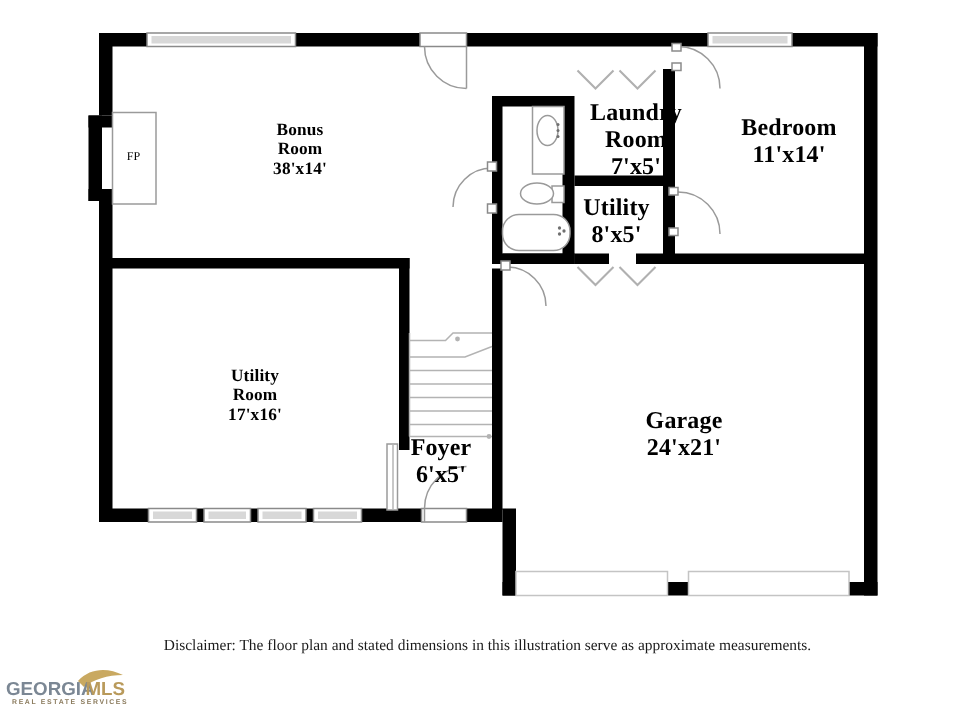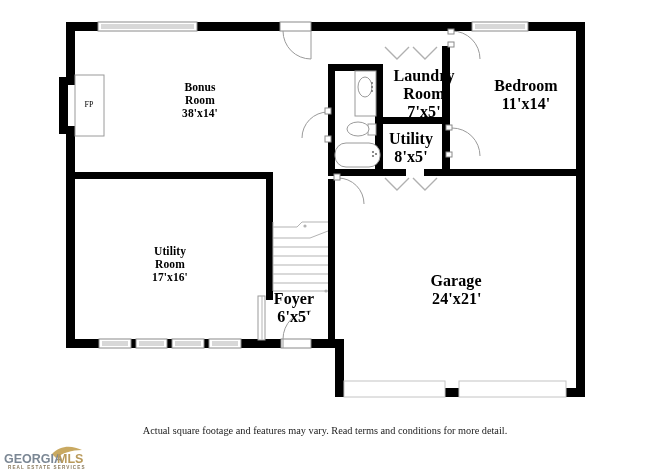--- a/index.html
+++ b/index.html
@@ -320,31 +320,31 @@
   <div class="room-label rl-mid" style="left:411px; top:148px;">
     <span class="rl-name">Utility</span>
     <span class="rl-dim">8'x5'</span>
   </div>
 
   <div class="room-label rl-mid" style="left:526px; top:95px;">
     <span class="rl-name">Bedroom</span>
     <span class="rl-dim">11'x14'</span>
   </div>
 
-  <div class="room-label rl-mid" style="left:456px; top:290px;text-align:right;">
+  <div class="room-label rl-mid" style="left:456px; top:290px;">
     <span class="rl-name">Garage</span>
     <span class="rl-dim">24'x21'</span>
   </div>
 
   <div class="fp-label" style="left:89px; top:104px;">FP</div>
 
 </div>
 
 <div id="disclaimer">
-  <span class="dline">Actual square footage and features may vary. Read terms and conditions for more detail.</span>
+  <span class="dline">Disclaimer: The floor plan and stated dimensions in this illustration serve as approximate measurements.</span>
 </div>
 
 <div id="gamls-logo">
   <svg width="86" height="28" viewBox="0 0 86 28">
     <rect x="0" y="0" width="86" height="28" fill="#ffffff"></rect>
     <path d="M 50 10 C 58 1 70 1 80 6 C 70 6 60 9 54 14 Z" fill="#c9a961"></path>
     <text x="2" y="19" font-family="Liberation Sans, sans-serif" font-size="12.5" font-weight="bold" fill="#7b8794">GEORGIA</text>
     <text x="55" y="19" font-family="Liberation Sans, sans-serif" font-size="12.5" font-weight="bold" fill="#b99a5b">MLS</text>
     <text x="6" y="25" font-family="Liberation Sans, sans-serif" font-size="4.6" letter-spacing="1.1" font-weight="bold" fill="#8a7a5c">REAL ESTATE SERVICES</text>
   </svg>

